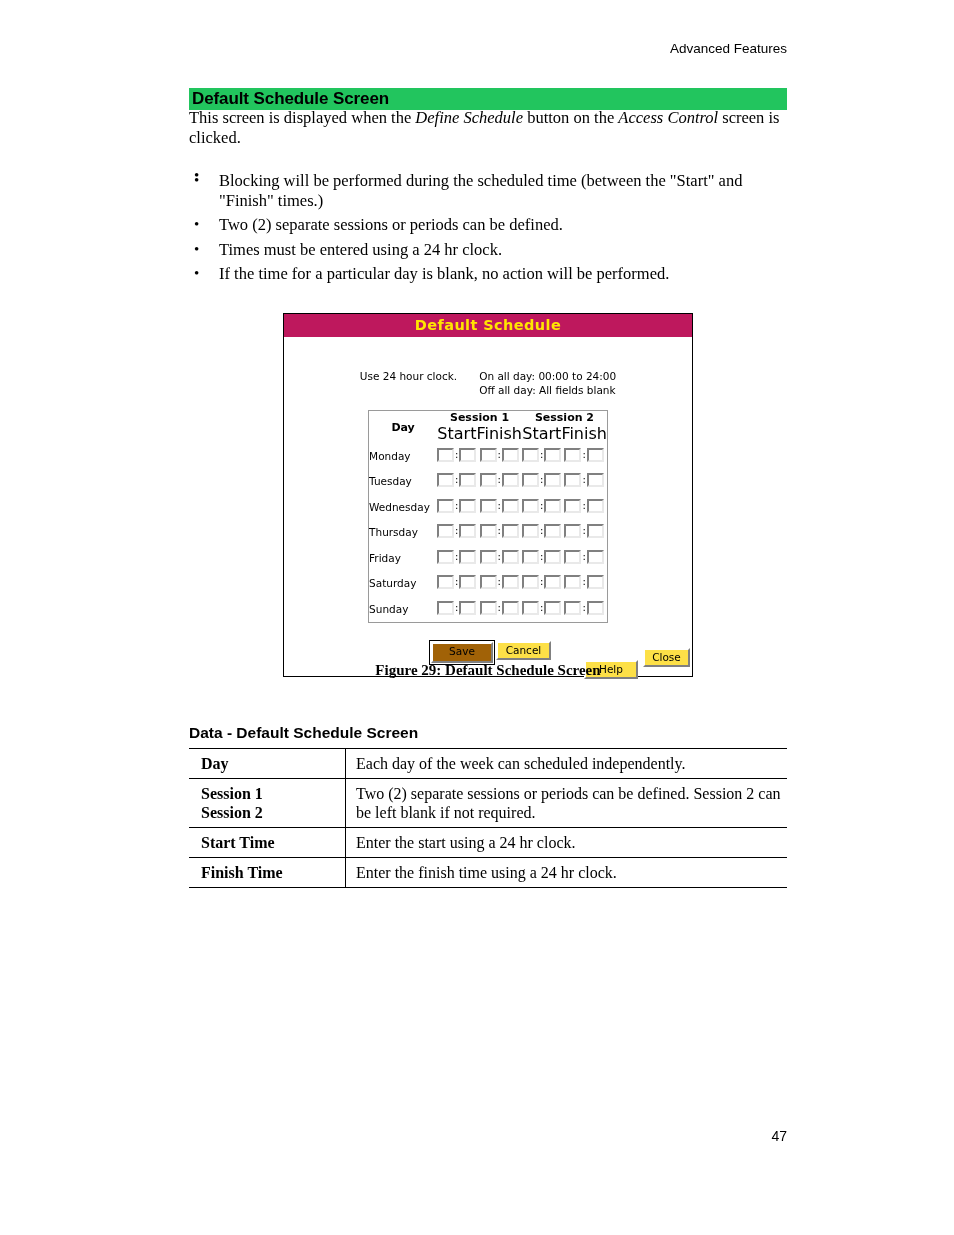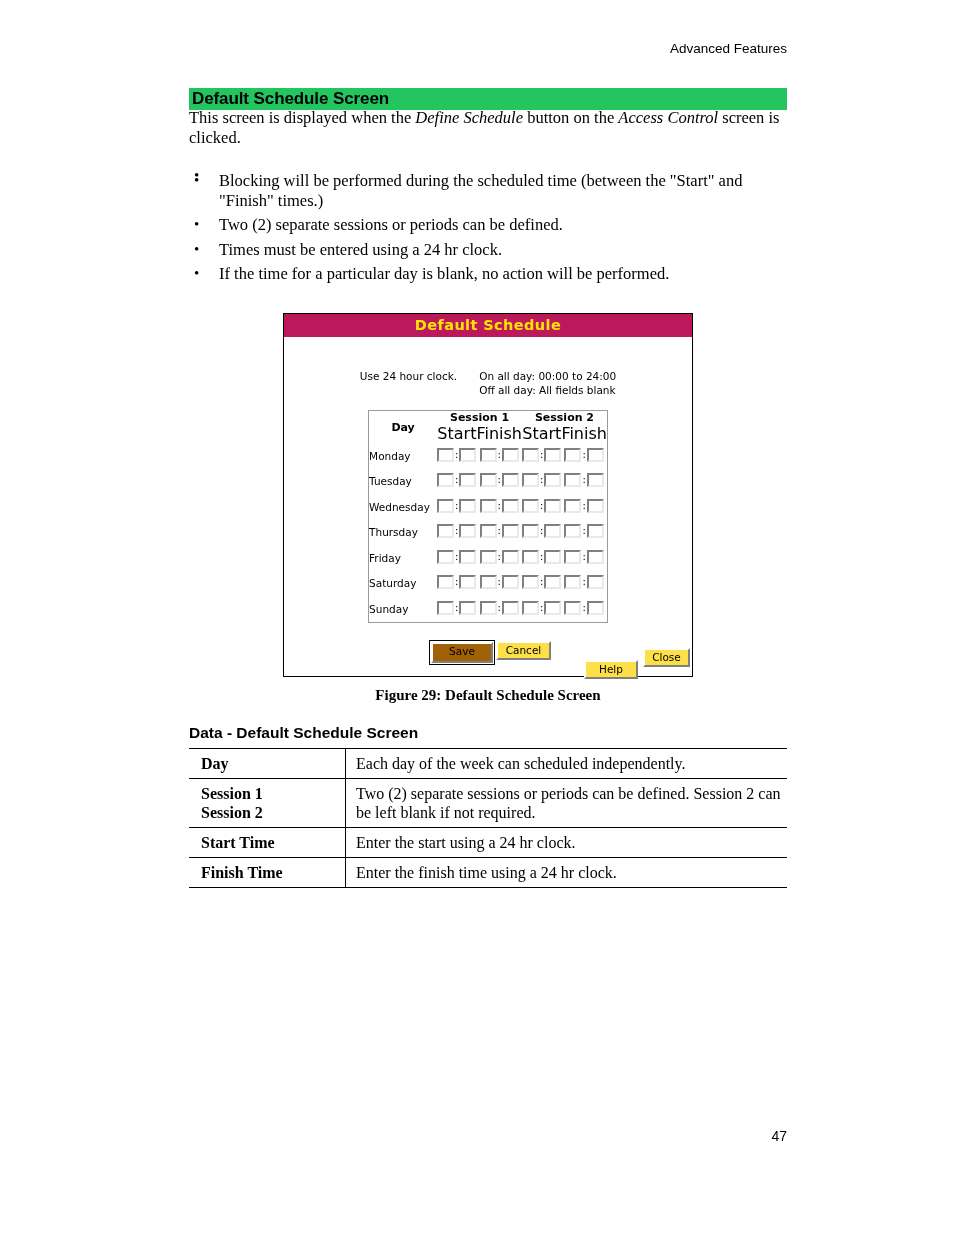--- a/index.html
+++ b/index.html
@@ -266,21 +266,21 @@
     left: 359px;
     top: 8px;
     width: 47px;
     height: 19px;
   }
 
   
   .fig-caption {
     position: absolute;
     left: 189px;
-    top: 687px;
+    top: 662px;
     width: 598px;
     text-align: center;
     font-weight: bold;
     font-size: 15px;
   }
 
   
   .data-heading {
     position: absolute;
     left: 189px;

